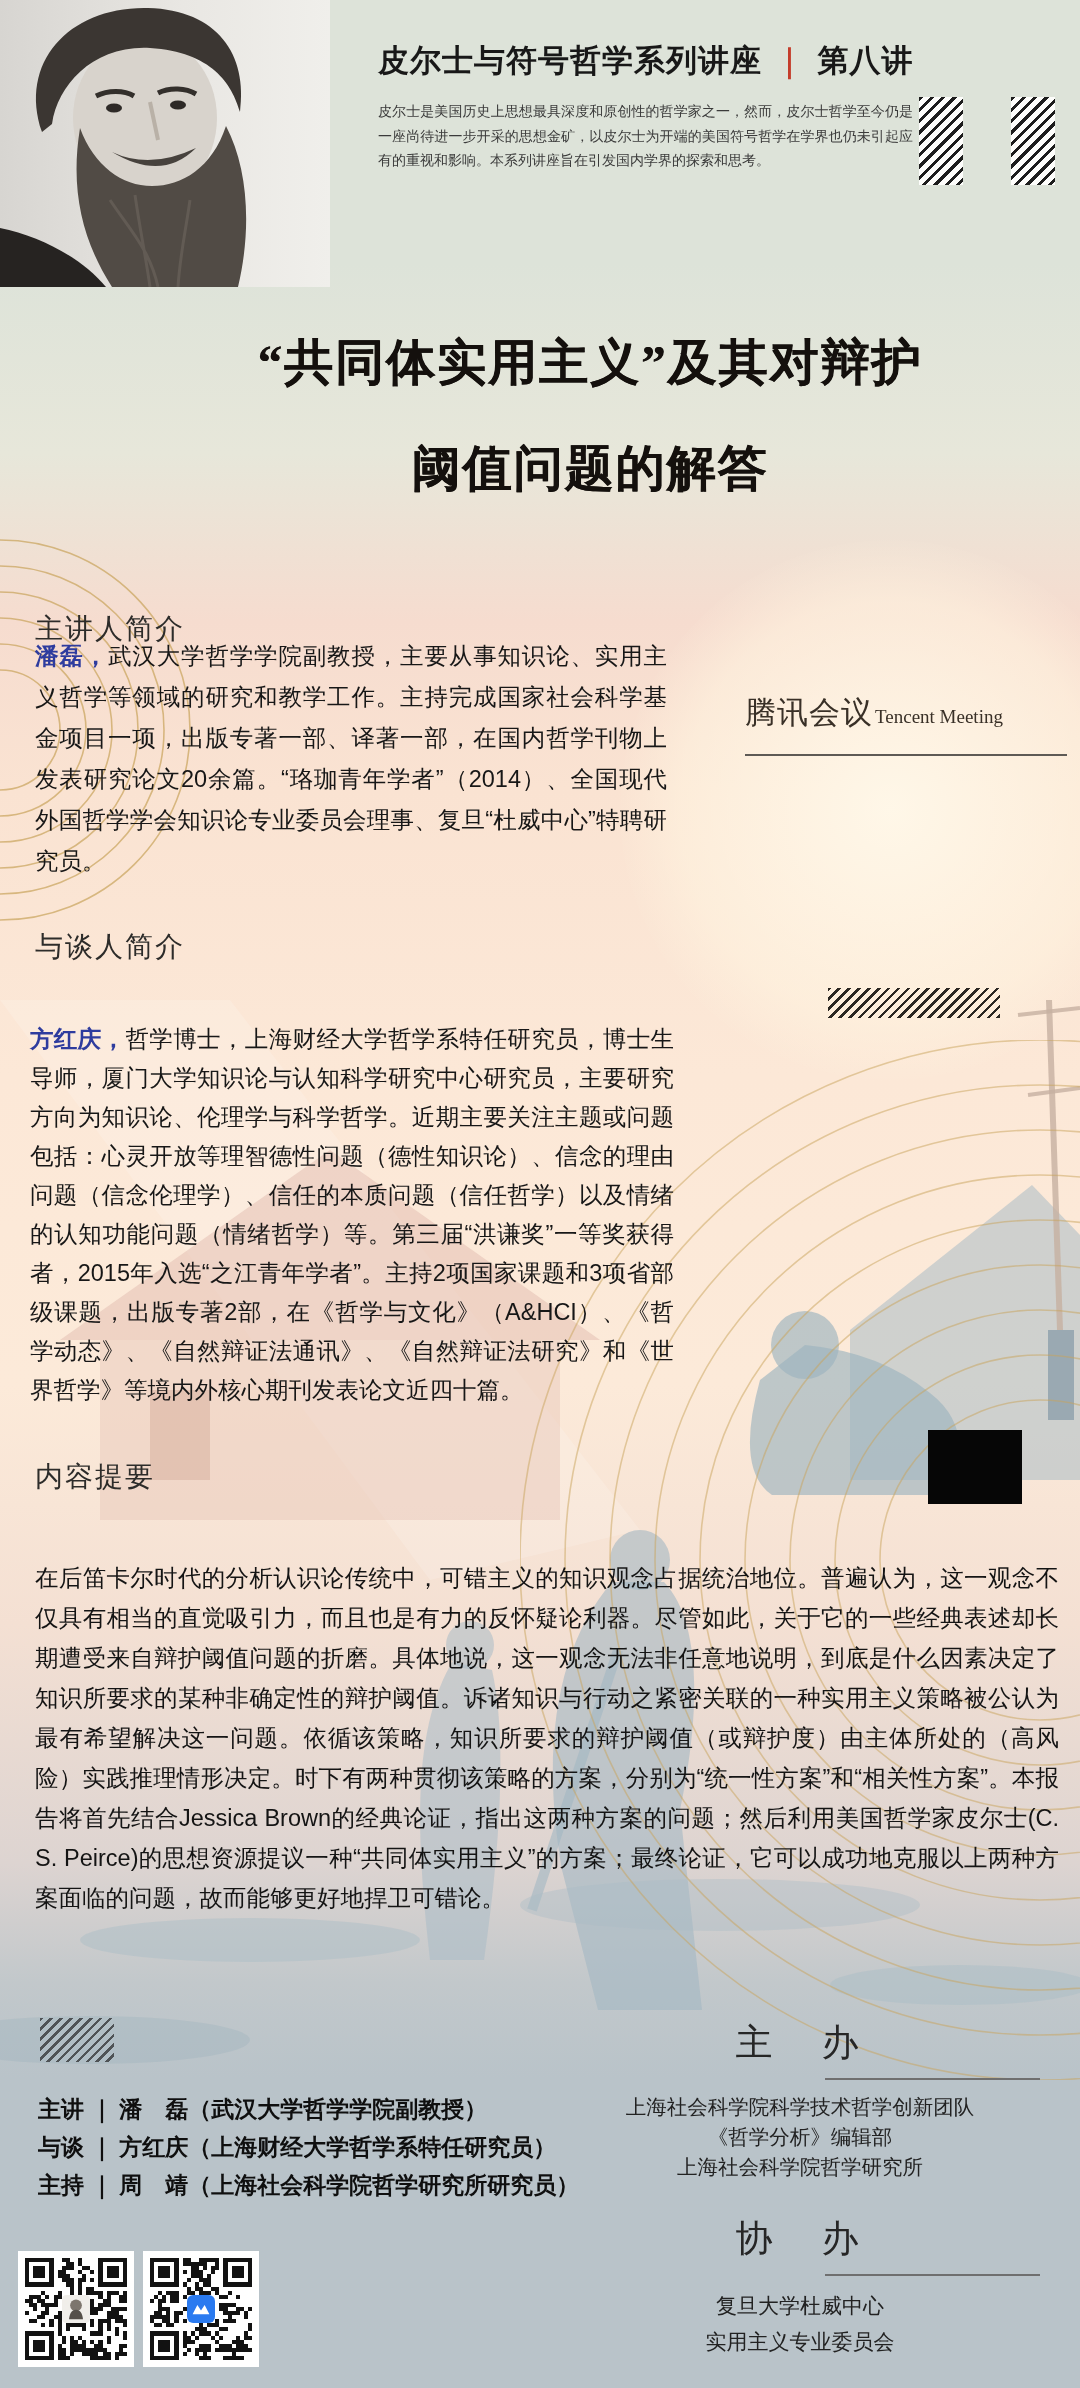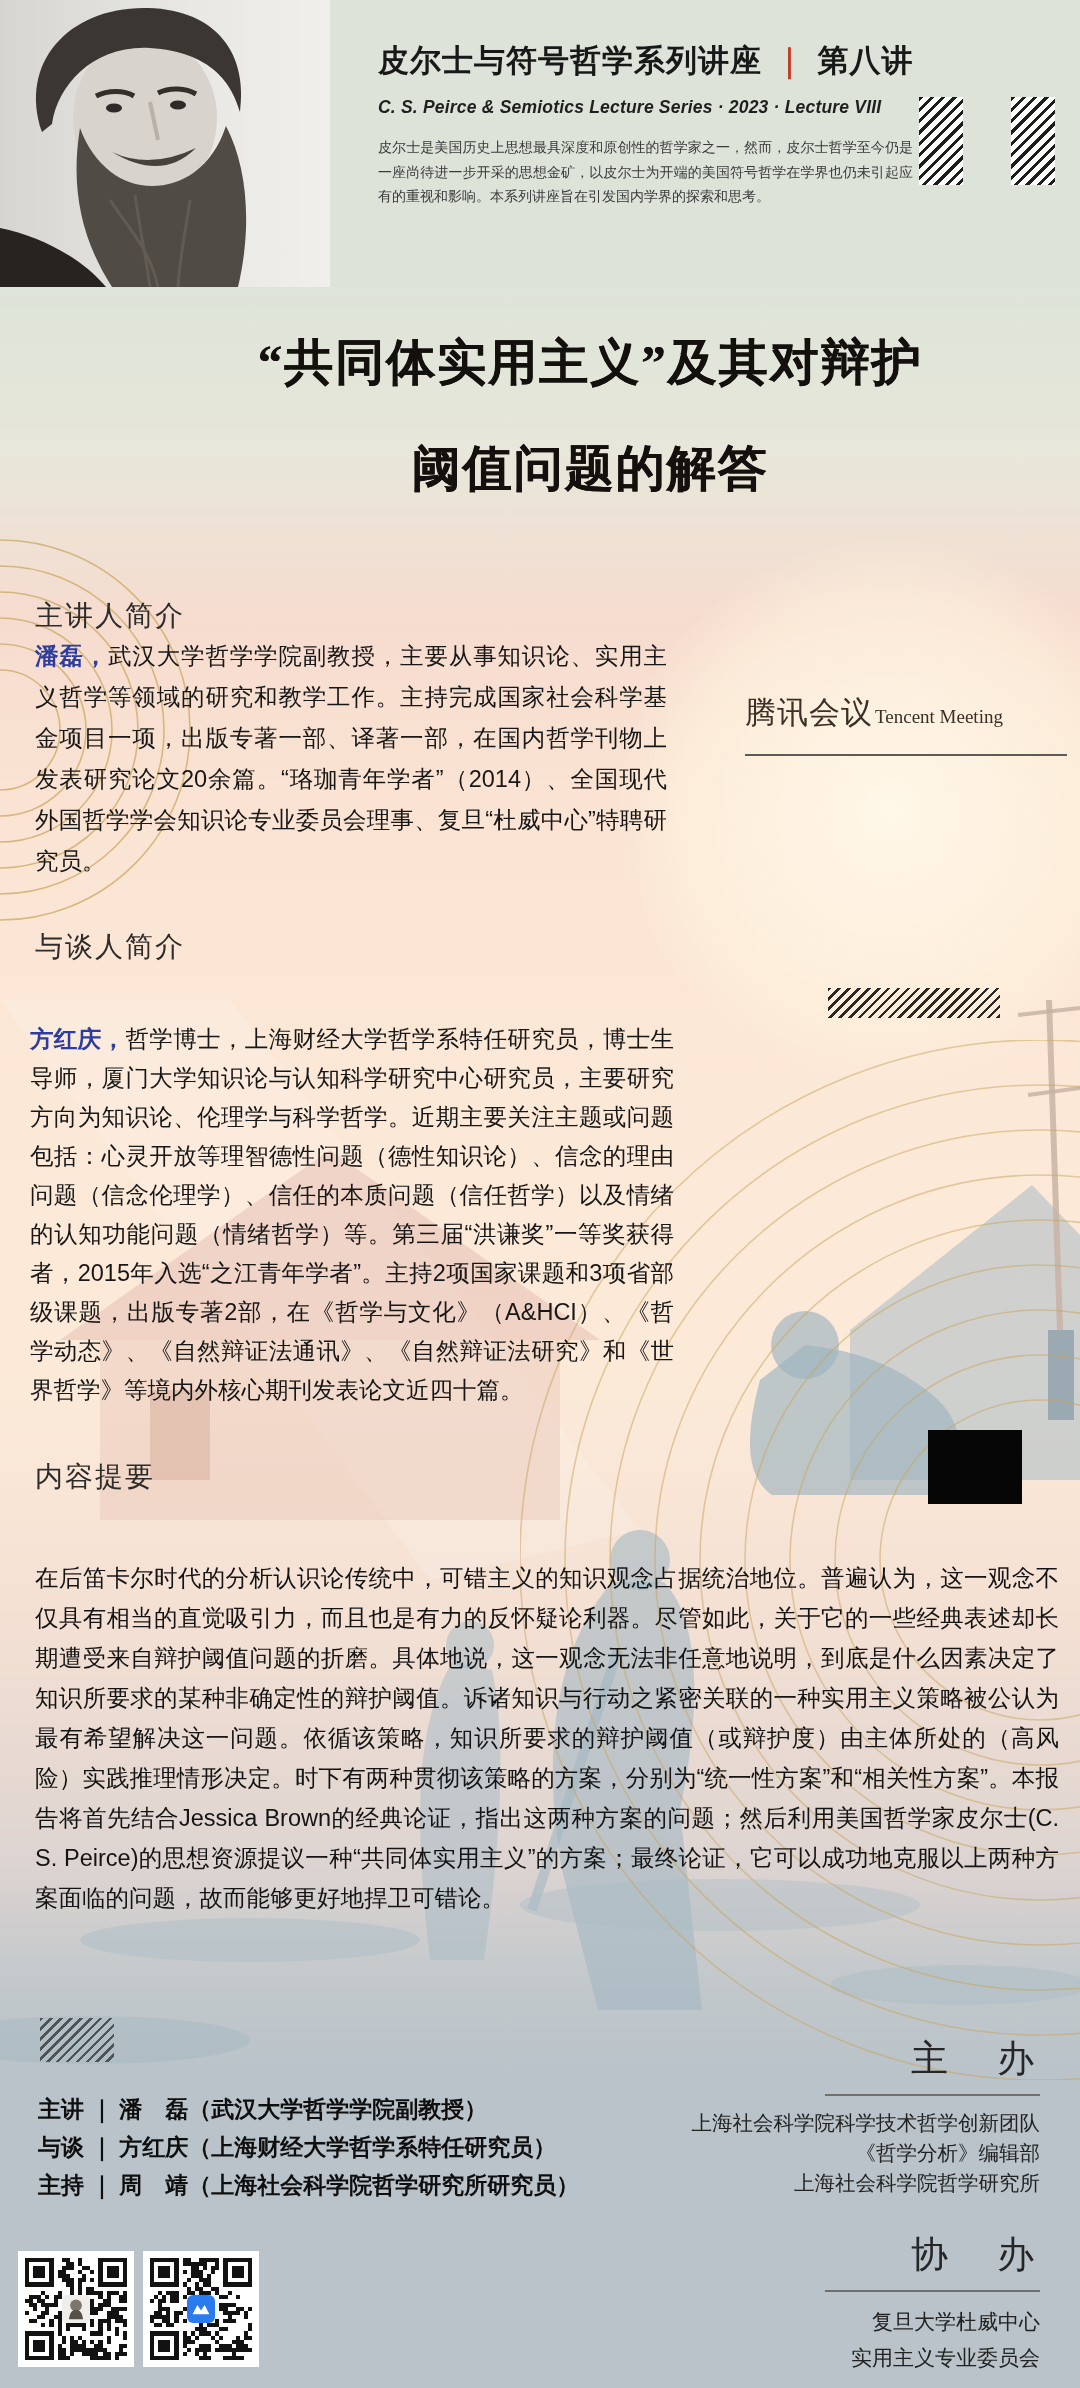--- a/index.html
+++ b/index.html
@@ -44,39 +44,39 @@
   #header-intro{margin-top:17px;width:535px;font-size:14px;line-height:24.5px;color:#3a3a3a;text-align:justify;}
 
   
   #main-title{left:60px;top:330px;width:1060px;text-align:center;z-index:5;
     font-family:"Liberation Serif","DejaVu Serif",serif;font-weight:900;color:#14100d;}
   #main-title .t1{font-size:49px;letter-spacing:2px;text-shadow:0.6px 0 #14100d;}
   #main-title .t2{font-size:49px;letter-spacing:2px;margin-top:40px;text-shadow:0.6px 0 #14100d;}
 
   
   .sec-heading{font-size:28px;letter-spacing:2px;color:#2d2c2a;z-index:5;}
-  #speaker-heading{left:35px;top:597px;}
+  #speaker-heading{left:35px;top:610px;}
   #speaker-bio{left:35px;top:612px;width:632px;font-size:23.5px;line-height:41px;color:#171717;text-align:justify;z-index:5;}
   .person-name{color:#2e3c9e;font-weight:bold;}
 
   #meeting{left:745px;top:692px;width:330px;z-index:5;color:#393027;}
   #meeting-title-zh{font-size:31px;letter-spacing:1px;display:inline;}
   #meeting-title-en{font-size:19px;display:inline;margin-left:2px;text-align:center;}
   #meeting-rule{border-top:2px solid #5e5a55;margin-top:20px;width:322px;}
   #meeting-lines{margin-top:22px;font-size:26.5px;line-height:43px;color:#443e37;}
 
   #discussant-heading{left:35px;top:928px;}
   #discussant-bio{left:30px;top:996px;width:644px;font-size:23.5px;line-height:39px;color:#171717;text-align:justify;z-index:5;}
 
   #abstract-heading{left:35px;top:1458px;}
   #abstract-body{left:35px;top:1534px;width:1024px;font-size:23.5px;line-height:40px;color:#141414;text-align:justify;z-index:5;}
 
   
   #credits{left:38px;top:2090px;font-size:23px;line-height:38px;font-weight:600;color:#0f0f0f;z-index:5;}
-  .org{right:40px;text-align:right;width:480px;z-index:5;color:#222;margin-top:16px;}
+  .org{right:40px;text-align:center;width:480px;z-index:5;color:#222;}
   #host{top:2018px;}
   #cohost{top:2214px;}
   .org .org-heading{font-size:37px;letter-spacing:6px;color:#262626;}
   .org .org-rule{border-top:2px solid #6f6f6f;width:215px;margin:10px 0 12px auto;}
   #host .org-line{font-size:20.5px;line-height:30px;}
   #cohost .org-line{font-size:21px;line-height:36px;}
 
   
   .qr-card{top:2251px;width:116px;height:116px;background:#ffffff;z-index:5;}
   #qr-card-left{left:18px;}
@@ -162,21 +162,20 @@
     <path d="M110,200 C130,230 150,250 158,287 M190,200 C185,235 180,255 178,287 M135,195 C140,230 146,258 150,287" stroke="#665f57" stroke-width="3" fill="none" opacity="0.8"></path>
   </svg>
 
   <div id="hatch-a" class="abs hatch hatch-card"></div>
   <div id="hatch-b" class="abs hatch hatch-card"></div>
 
   <div id="header-block" class="abs">
     <div id="header-title">
       <span>皮尔士与符号哲学系列讲座</span><span class="bar">｜</span><span>第八讲</span>
     </div>
-    <div id="header-sub">C. S. Peirce &amp; Semiotics Lecture Series · 2023 · Lecture VIII</div>
     <div id="header-intro">皮尔士是美国历史上思想最具深度和原创性的哲学家之一，然而，皮尔士哲学至今仍是一座尚待进一步开采的思想金矿，以皮尔士为开端的美国符号哲学在学界也仍未引起应有的重视和影响。本系列讲座旨在引发国内学界的探索和思考。</div>
   </div>
 
   <div id="main-title" class="abs">
     <div class="t1">“共同体实用主义”及其对辩护</div>
     <div class="t2">阈值问题的解答</div>
   </div>
 
   <div id="speaker-heading" class="abs sec-heading">主讲人简介</div>
   <p id="speaker-bio" class="abs"><span class="person-name">潘磊，</span><span>武汉大学哲学学院副教授，主要从事知识论、实用主义哲学等领域的研究和教学工作。主持完成国家社会科学基金项目一项，出版专著一部、译著一部，在国内哲学刊物上发表研究论文20余篇。“珞珈青年学者”（2014）、全国现代外国哲学学会知识论专业委员会理事、复旦“杜威中心”特聘研究员。</span></p>

